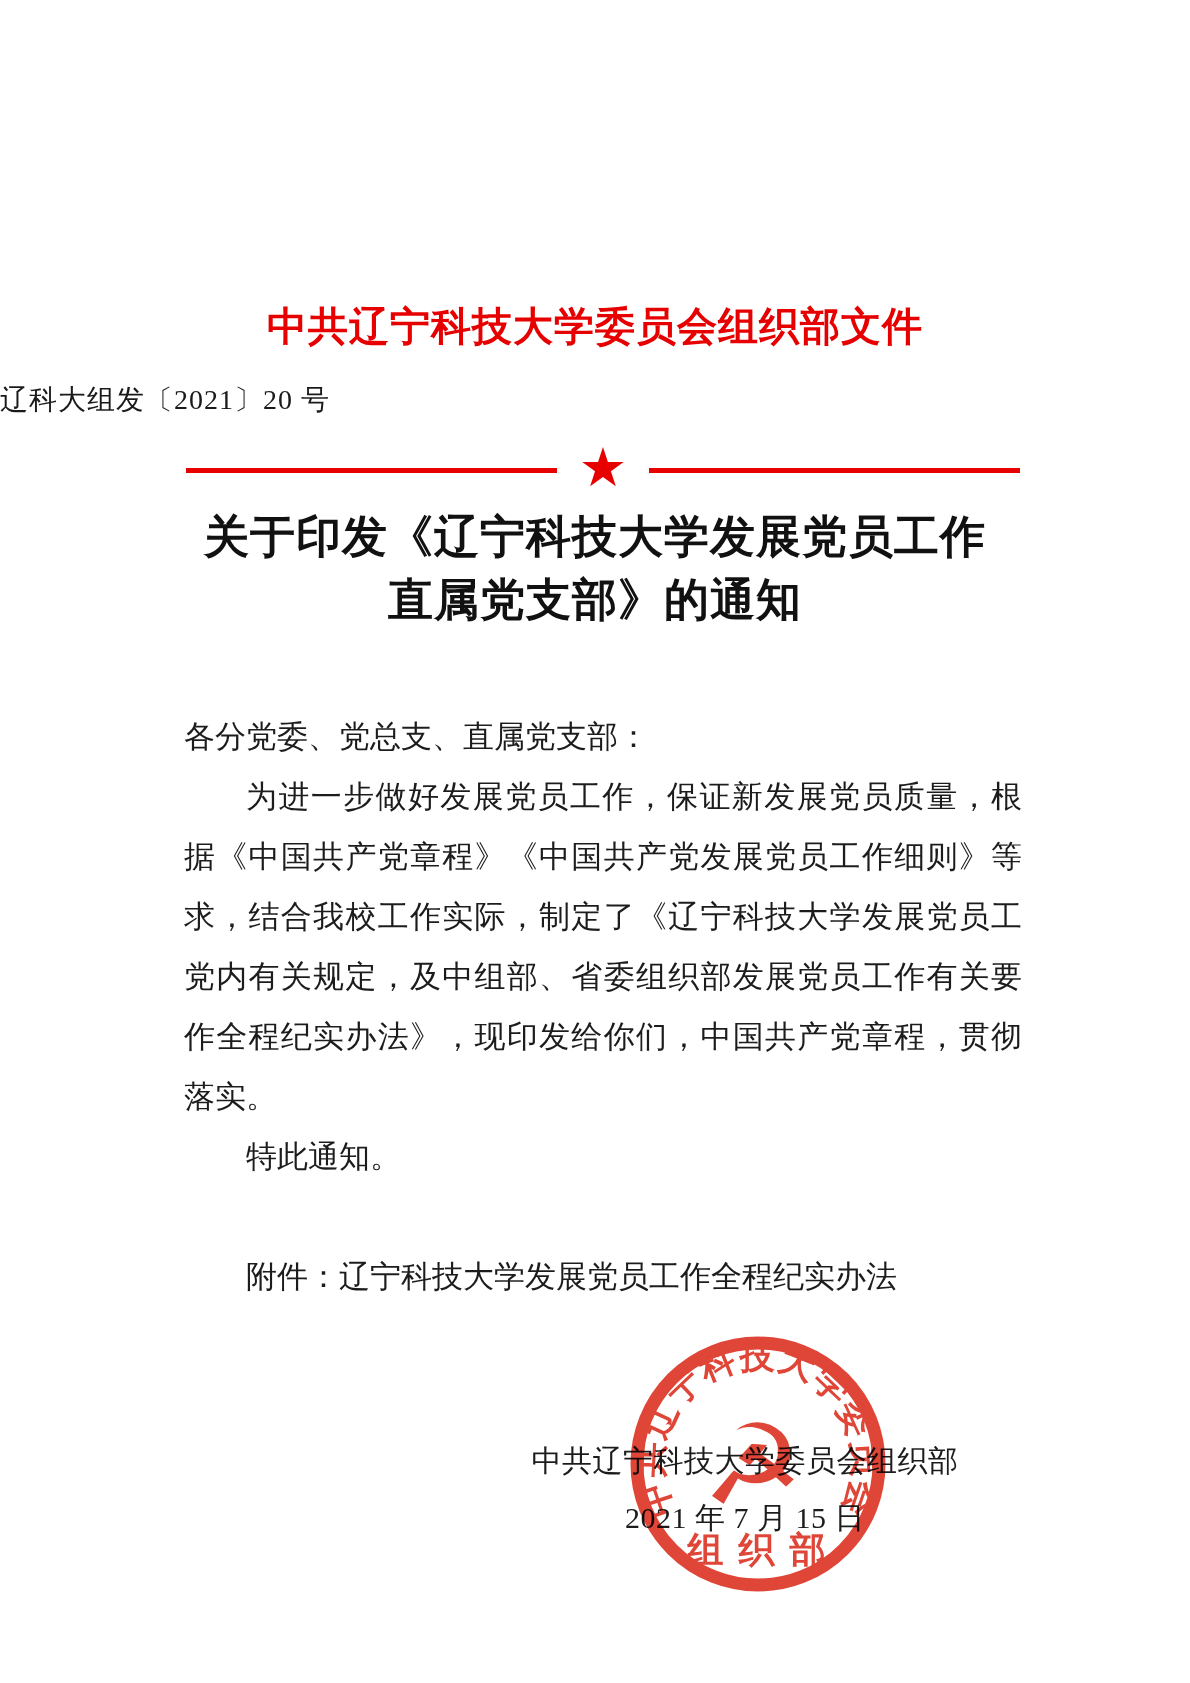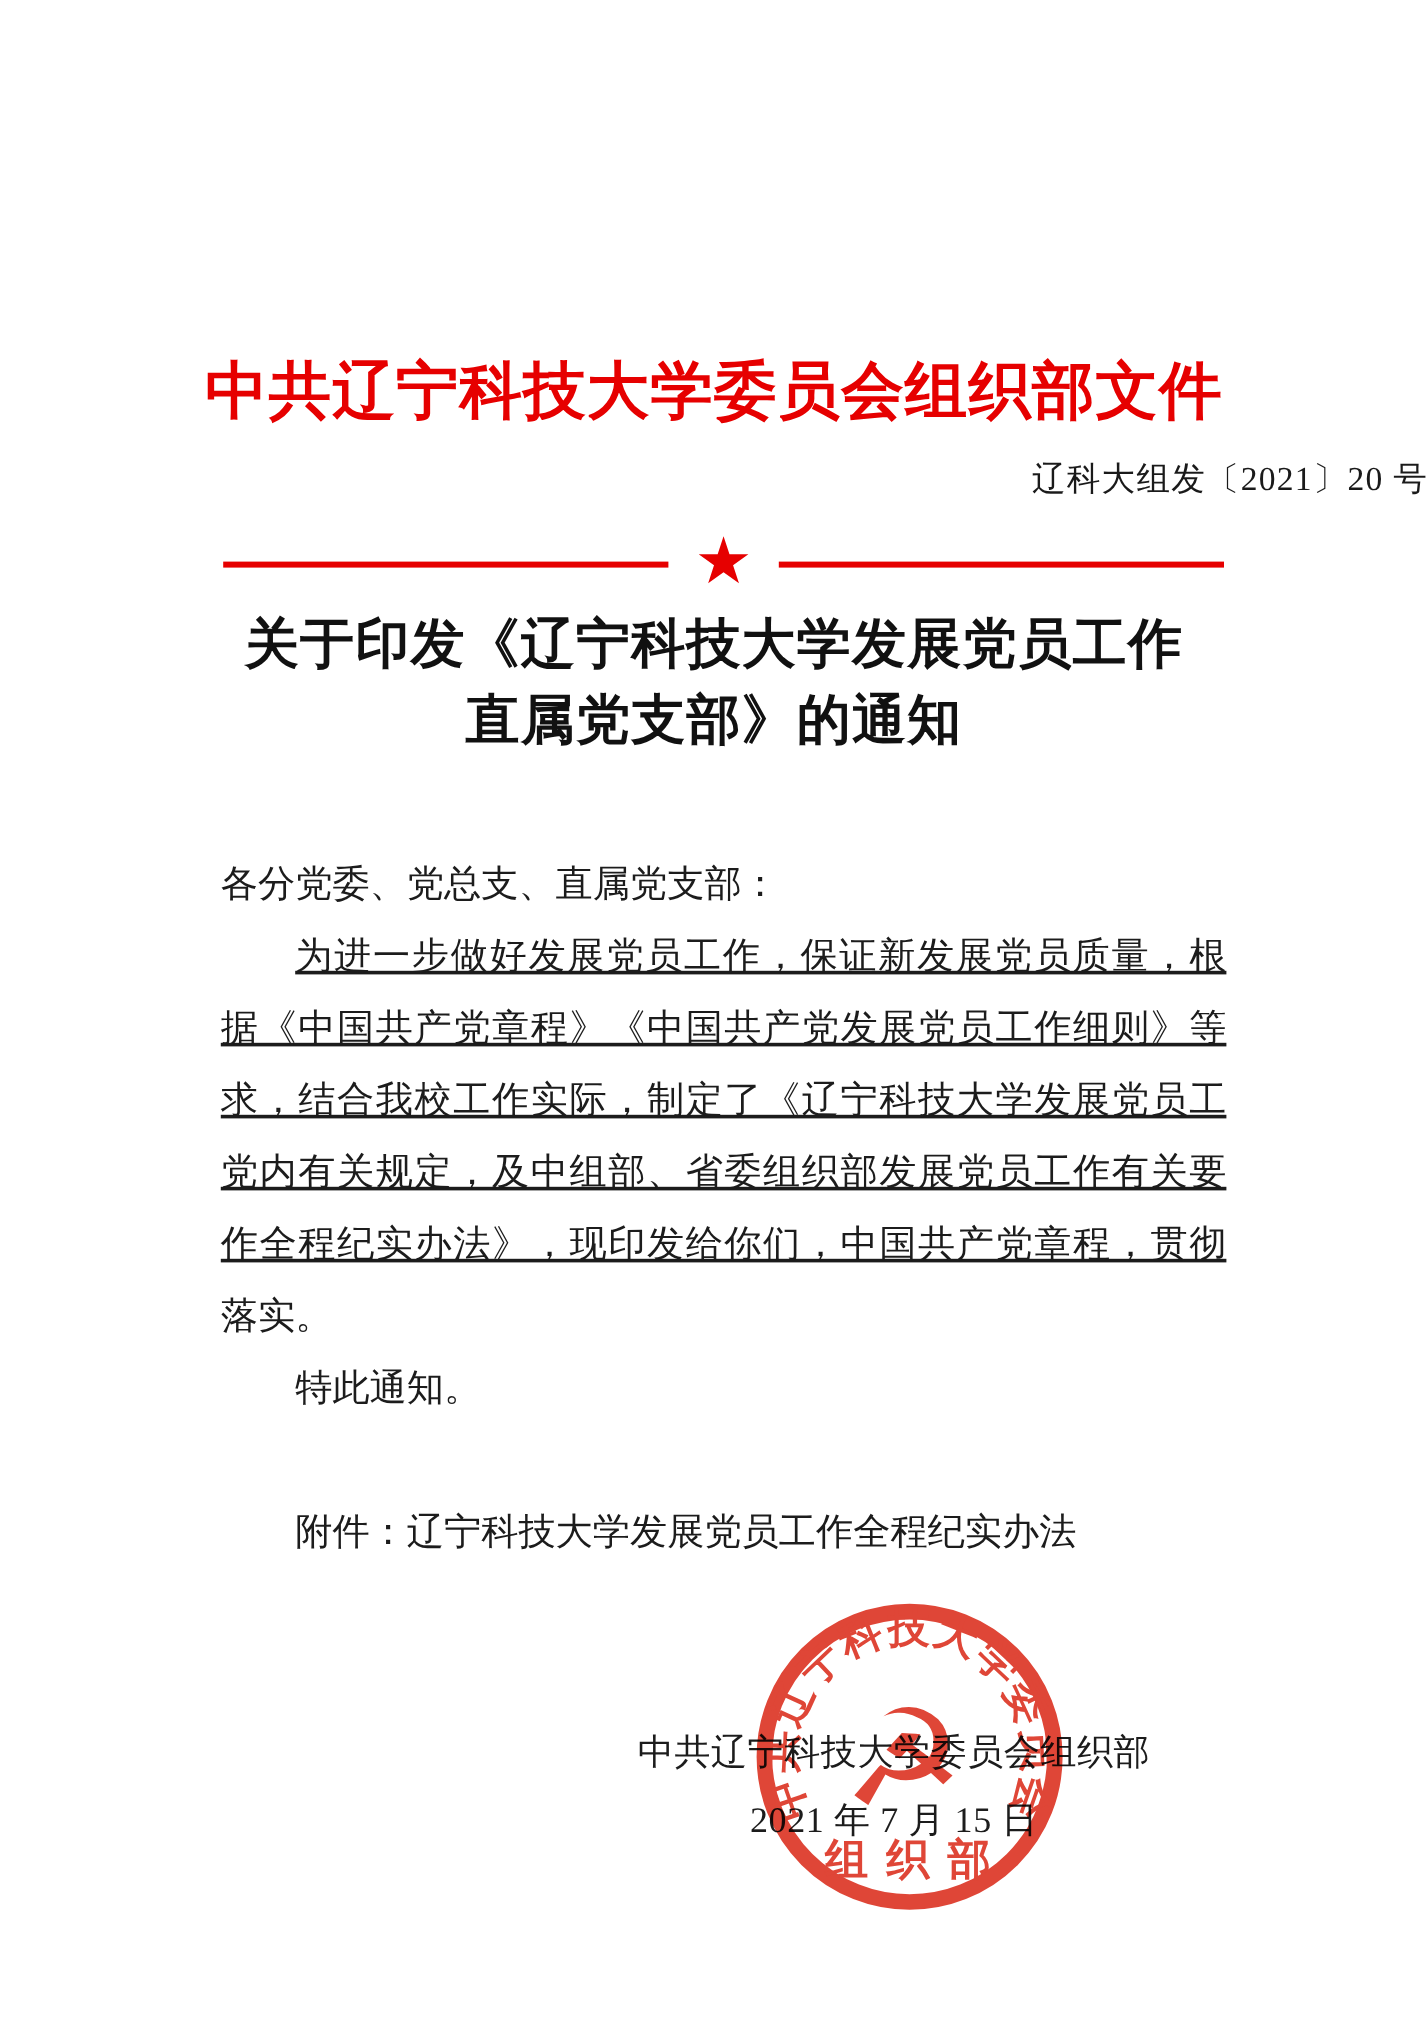--- a/index.html
+++ b/index.html
@@ -11,31 +11,31 @@
     overflow: hidden;
     font-family: "Liberation Serif", "DejaVu Serif", serif;
     color: #1a1a1a;
   }
 
   
   .org-title {
     position: absolute;
     top: 292px; left: 0; width: 100%;
     text-align: center;
-    font-size: 52px;
+    font-size: 40px;
     font-weight: 900;
     letter-spacing: 1px;
     color: #e60000;
     line-height: 70px;
     white-space: nowrap;
   }
   .doc-number {
     position: absolute;
     top: 383px; left: 0; width: 100%;
-    text-align: right;
+    text-align: left;
     font-size: 28px;
     line-height: 34px;
     color: #1a1a1a;
     letter-spacing: 1px;
     font-family: Liberation Serif, serif;
   }
   .rule-row {
     position: absolute;
     top: 444px; left: 186px; right: 170px;
     height: 52px;
@@ -70,21 +70,21 @@
 
   
   .body {
     position: absolute;
     top: 707px; left: 184px; width: 838px;
     font-size: 31px;
     line-height: 60px;
     color: #1c1c1c;
   }
   .body p { margin: 0; }
-  .j { text-align: justify; text-align-last: justify; text-decoration: underline; }
+  .j { text-align: justify; text-align-last: justify; }
   .indent { text-indent: 62px; }
   .attach { margin-top: 60px !important; }
 
   
   .sig-block {
     position: absolute;
     top: 1432px; left: 300px; width: 890px;
     text-align: center;
     font-size: 30px;
     line-height: 57px;

